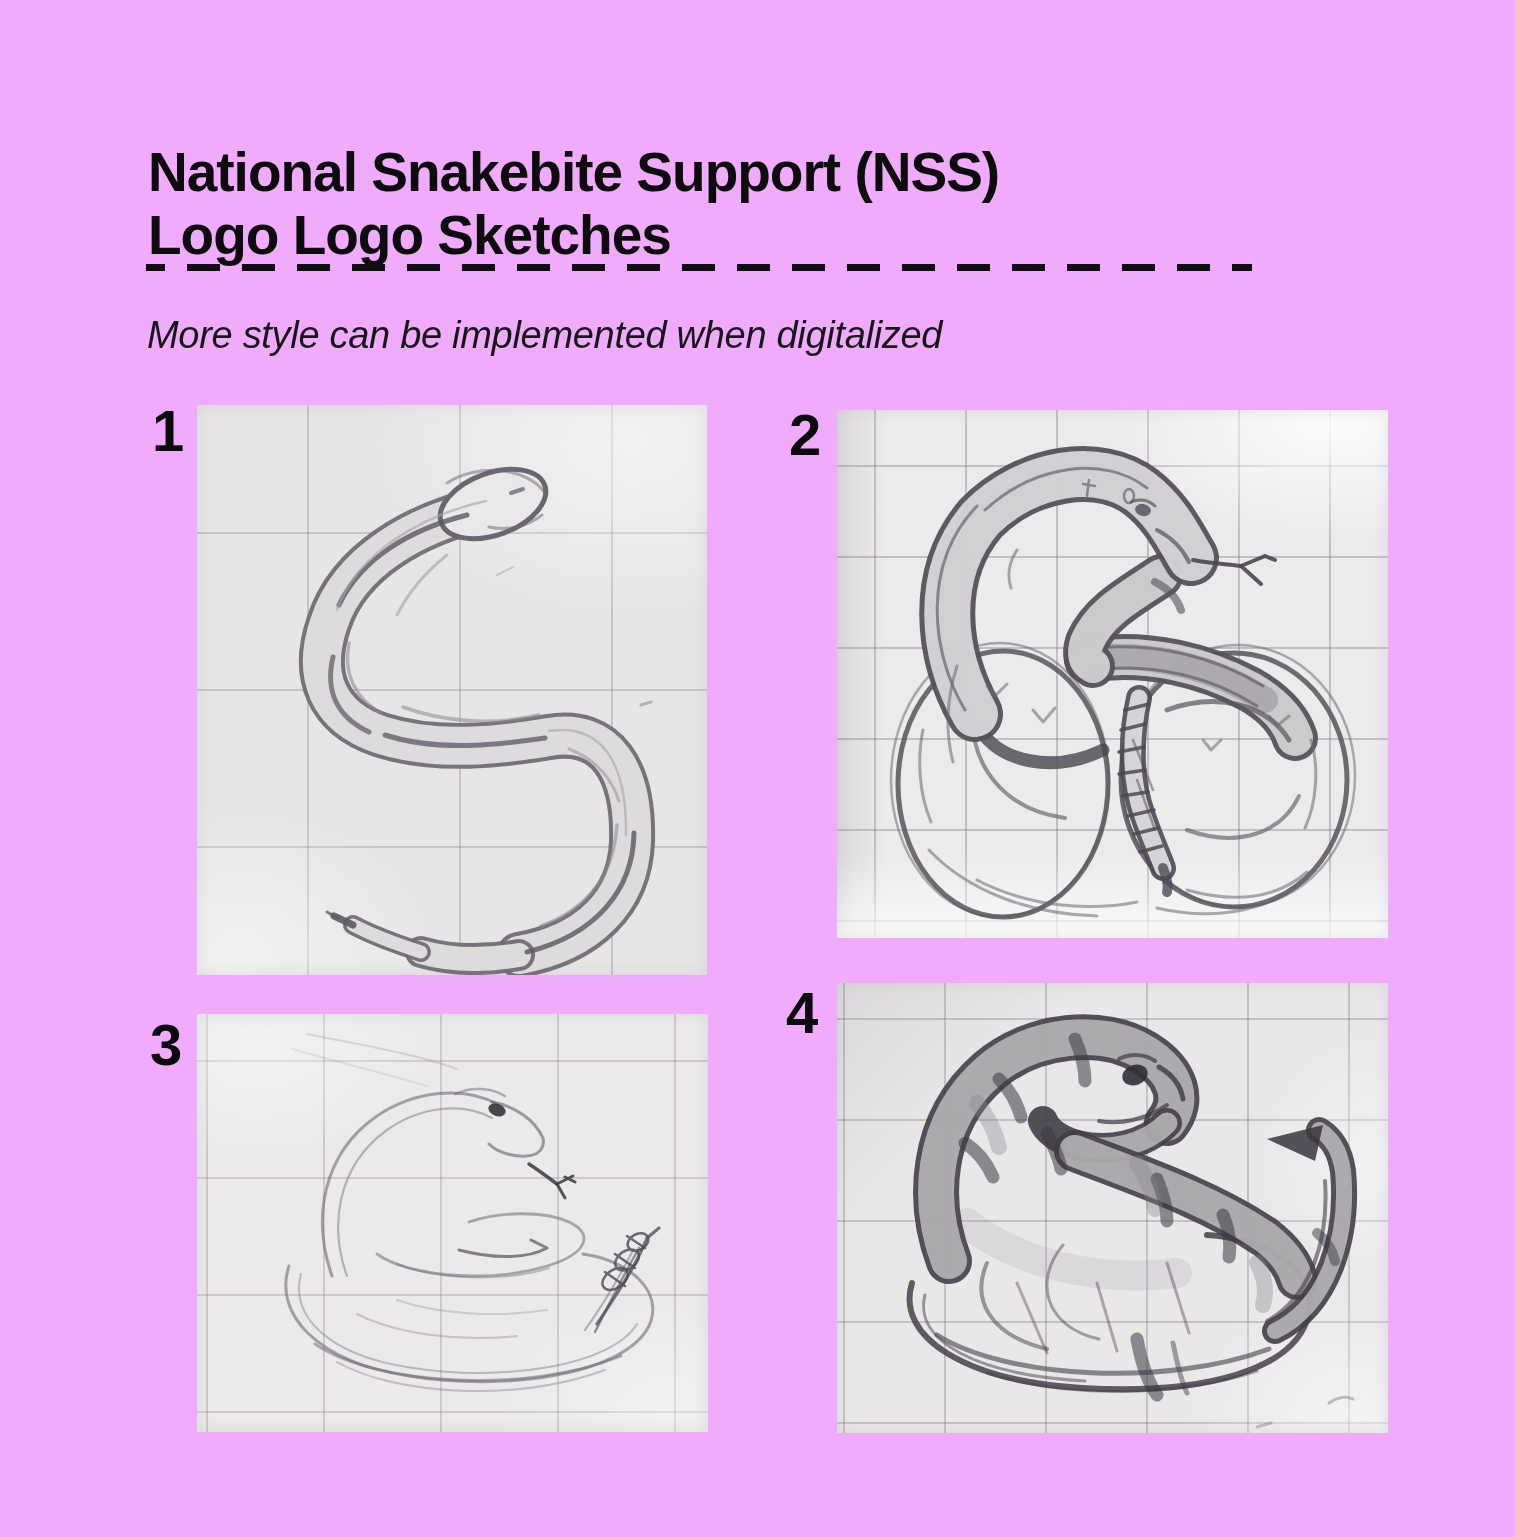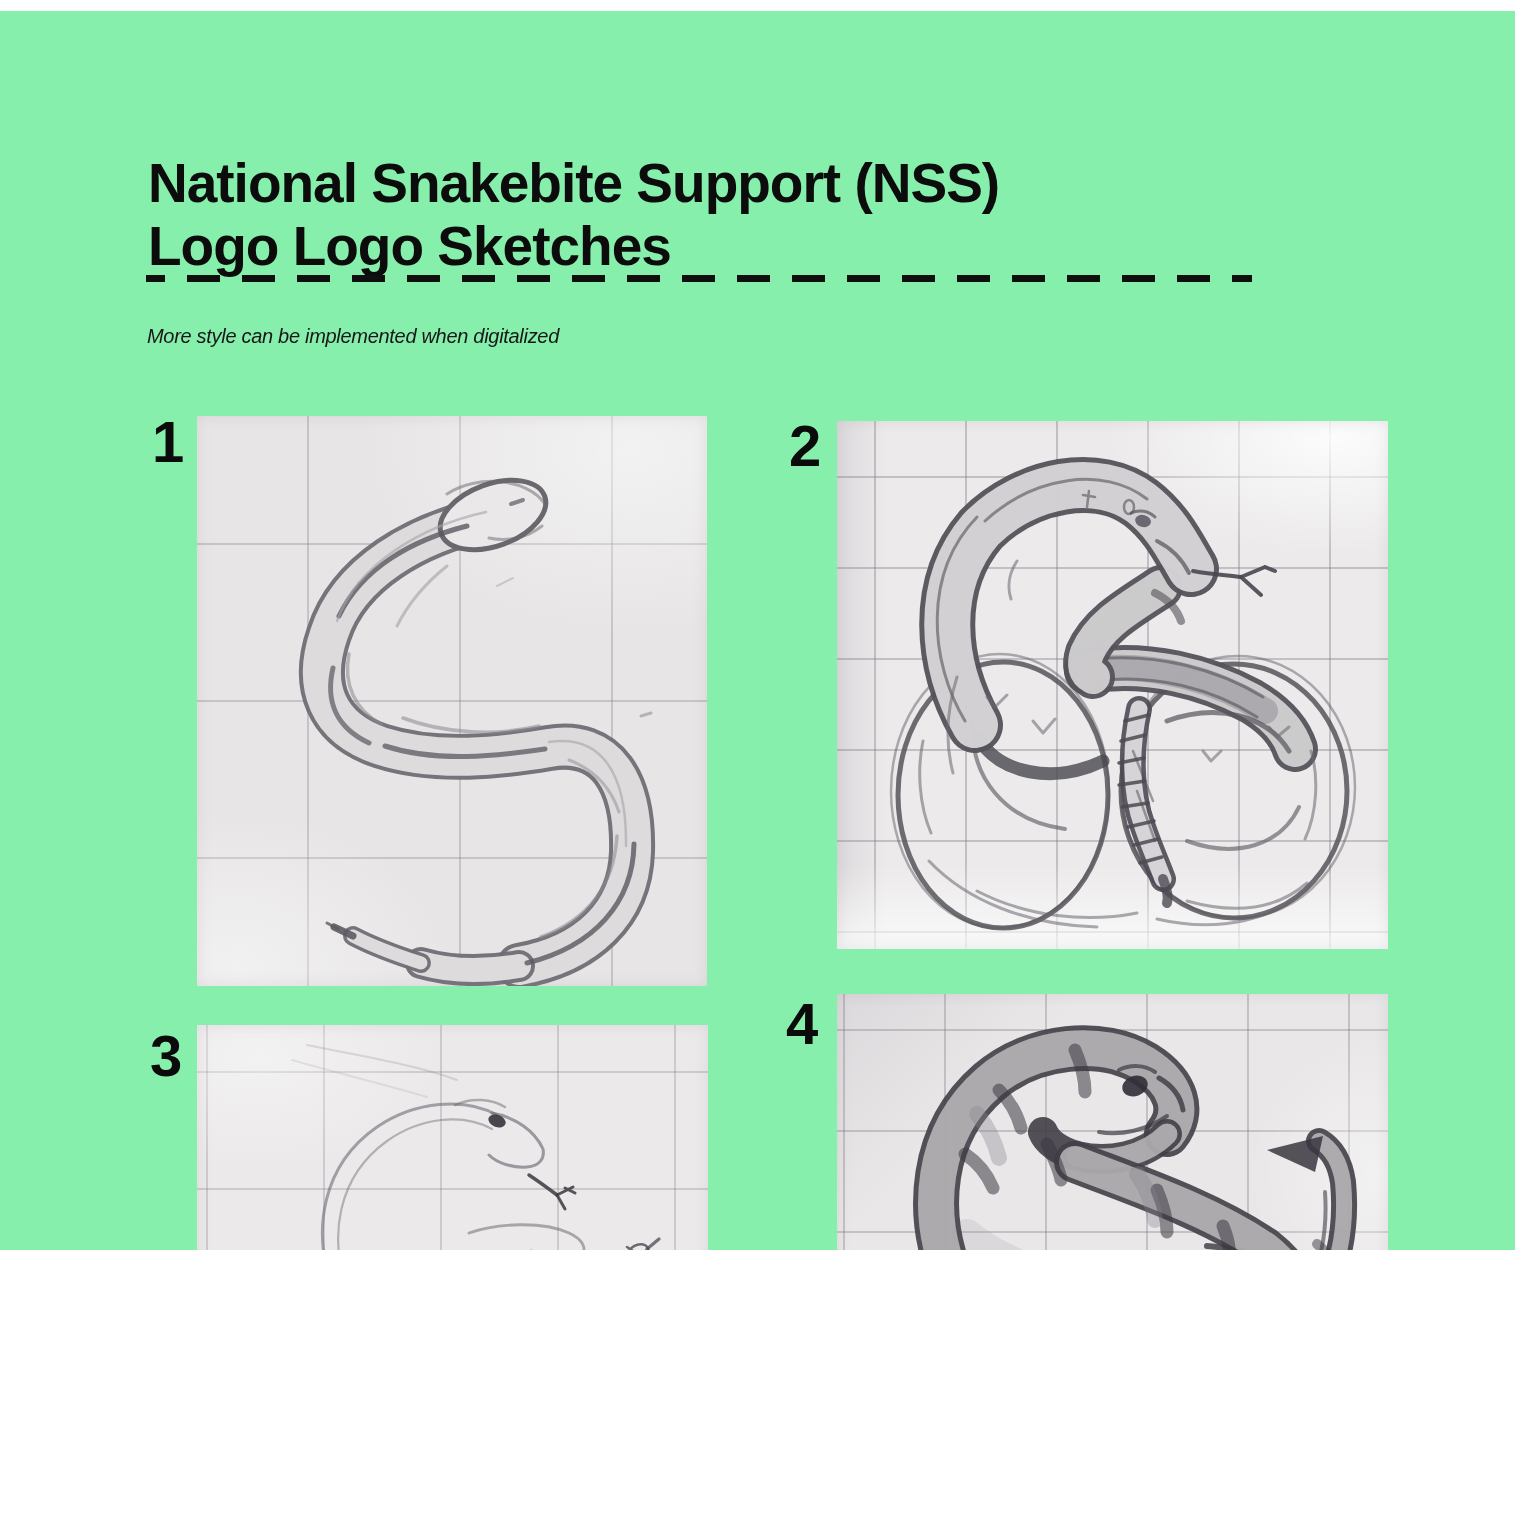--- a/index.html
+++ b/index.html
@@ -1,23 +1,23 @@
 <!DOCTYPE html>
 <html><head>
 <meta charset="utf-8">
 <style>
   html,body{margin:0;padding:0;background:#ffffff;}
-  .page{position:relative;width:1515px;height:1239px;background:#86efac;overflow:hidden;
-        font-family:"Liberation Sans", sans-serif;color:#0d0d0d;margin-top:11px;}
+  .page{position:relative;width:1515px;height:1537px;background:#f0abfc;overflow:hidden;
+        font-family:"Liberation Sans", sans-serif;color:#0d0d0d;}
   .title{position:absolute;left:148px;top:104px;font-size:55px;line-height:63px;
          font-weight:700;letter-spacing:-1px;color:#0c0c0c;}
   .divider{position:absolute;left:146px;top:264px;width:1106px;height:7px;
            background-image:linear-gradient(to right,#0f0f0f 0 33px,rgba(0,0,0,0) 33px);
            background-size:55px 100%;background-repeat:repeat-x;background-position:-14px 0;}
-  .subtitle{position:absolute;left:147px;top:314px;font-size:20px;font-style:italic;
+  .subtitle{position:absolute;left:147px;top:314px;font-size:38px;font-style:italic;
             font-weight:500;letter-spacing:-.3px;color:#171717;}
   .panel-number{position:absolute;font-size:58px;font-weight:700;color:#0b0b0b;line-height:1;}
   .photo{position:absolute;box-shadow:inset 0 0 14px rgba(120,115,125,.15);}
   .photo svg{position:absolute;left:0;top:0;display:block;}
   .sk{fill:none;stroke-linecap:round;stroke-linejoin:round;}
 
   
   .ph1{left:197px;top:405px;width:510px;height:570px;background-color:#e7e5e6;
     background-image:
       radial-gradient(90% 55% at 85% 6%, rgba(255,255,255,.5), rgba(255,255,255,0) 60%),

